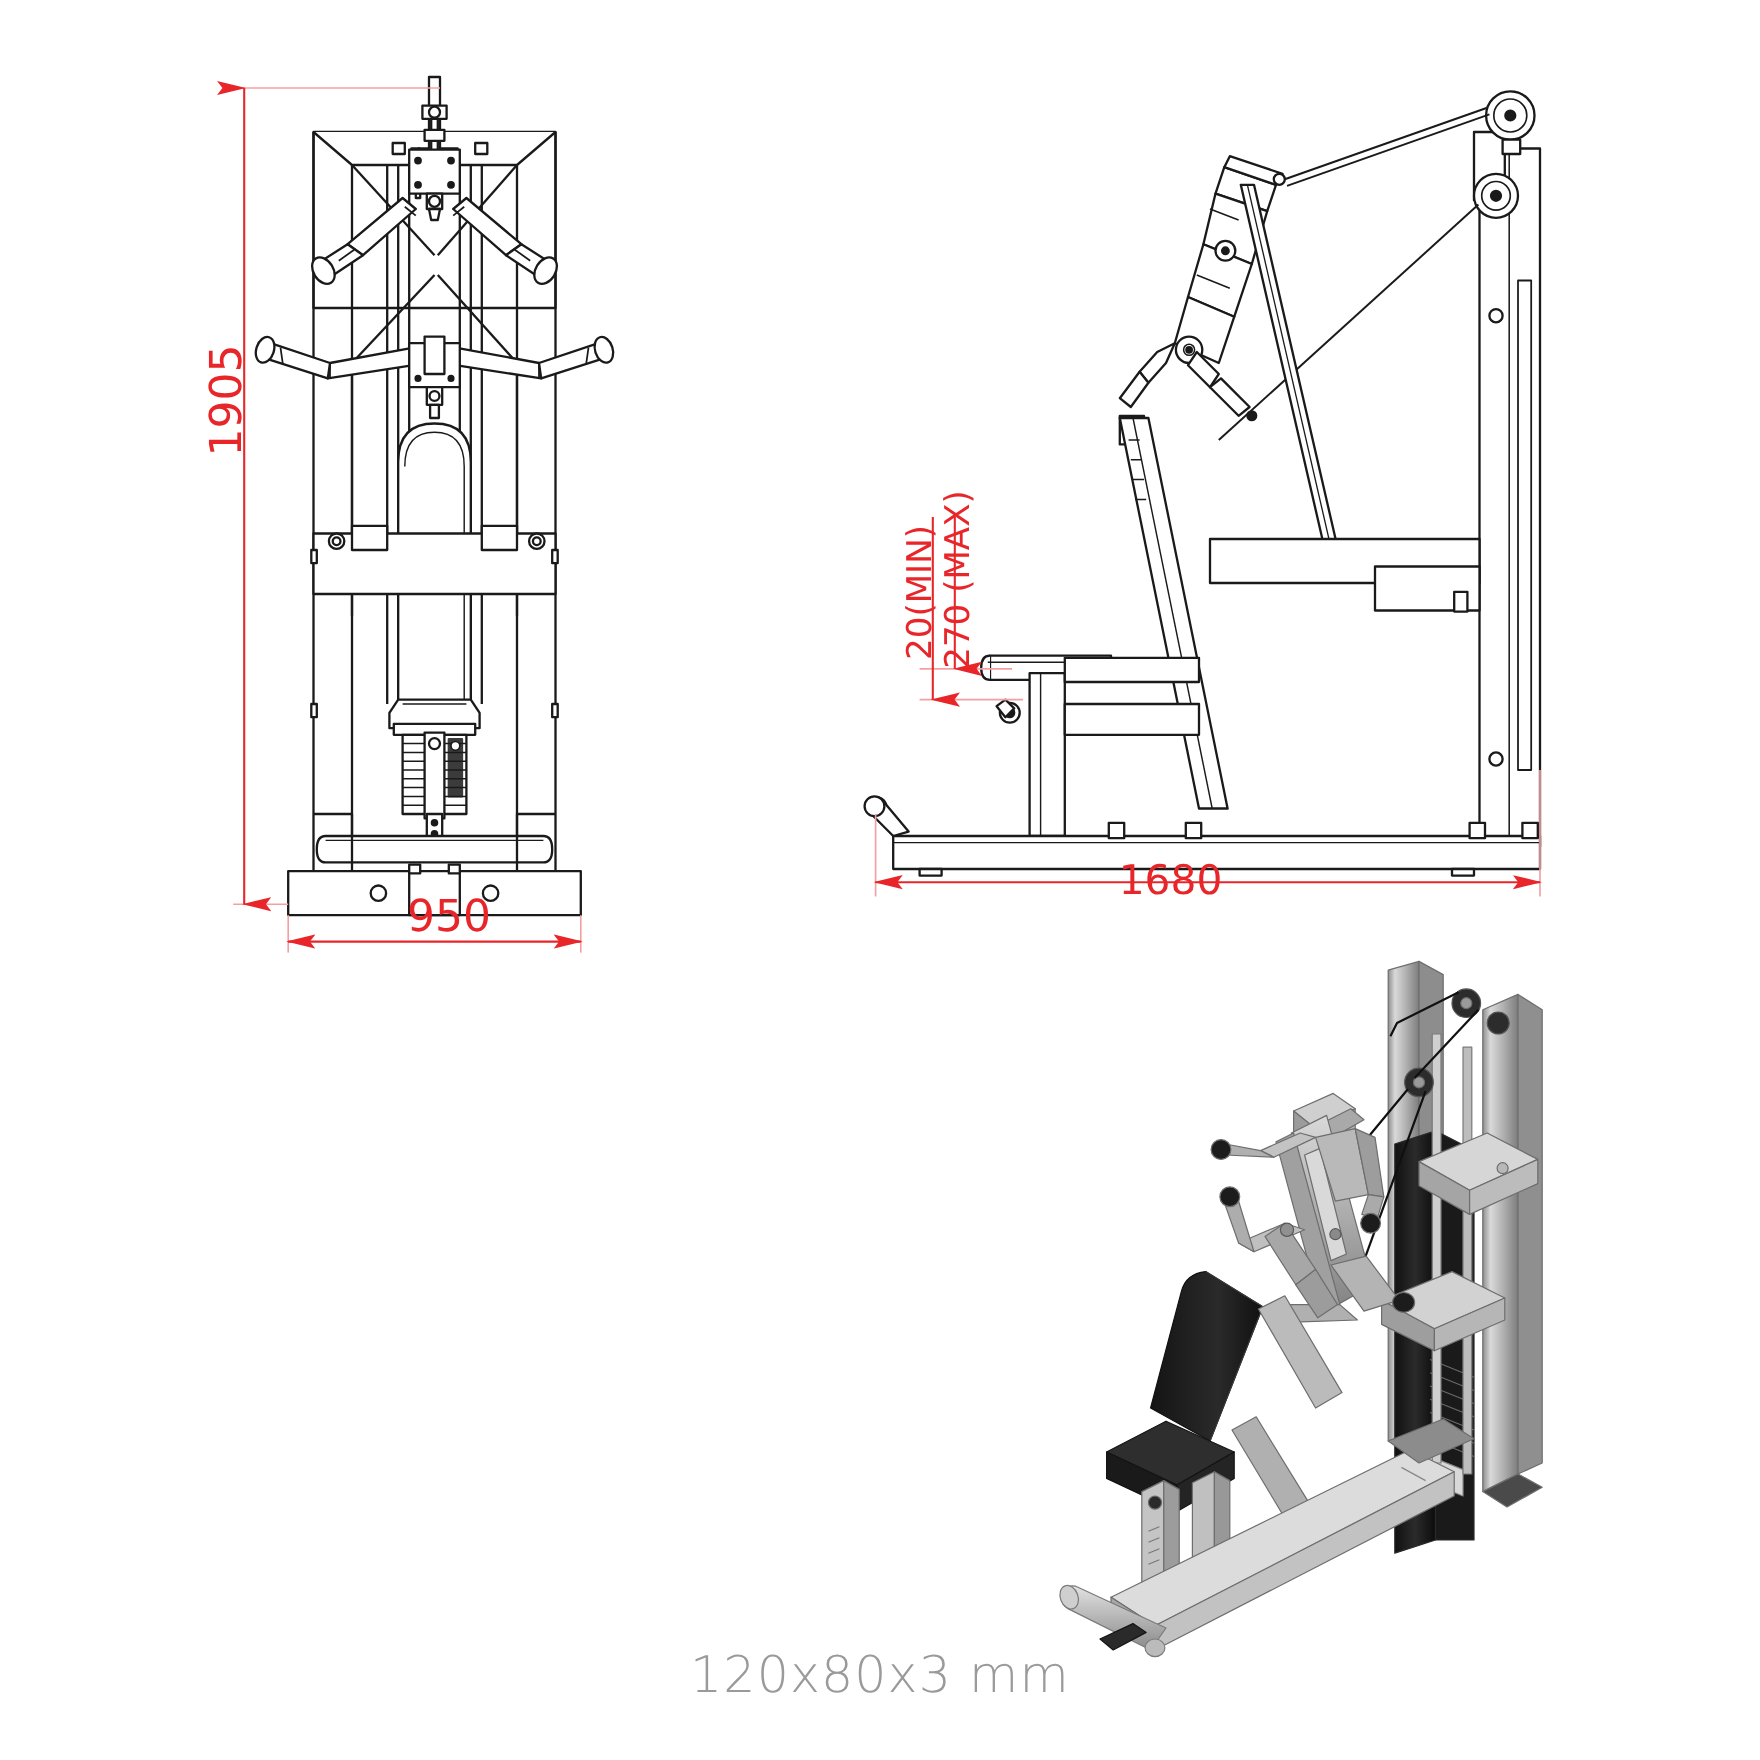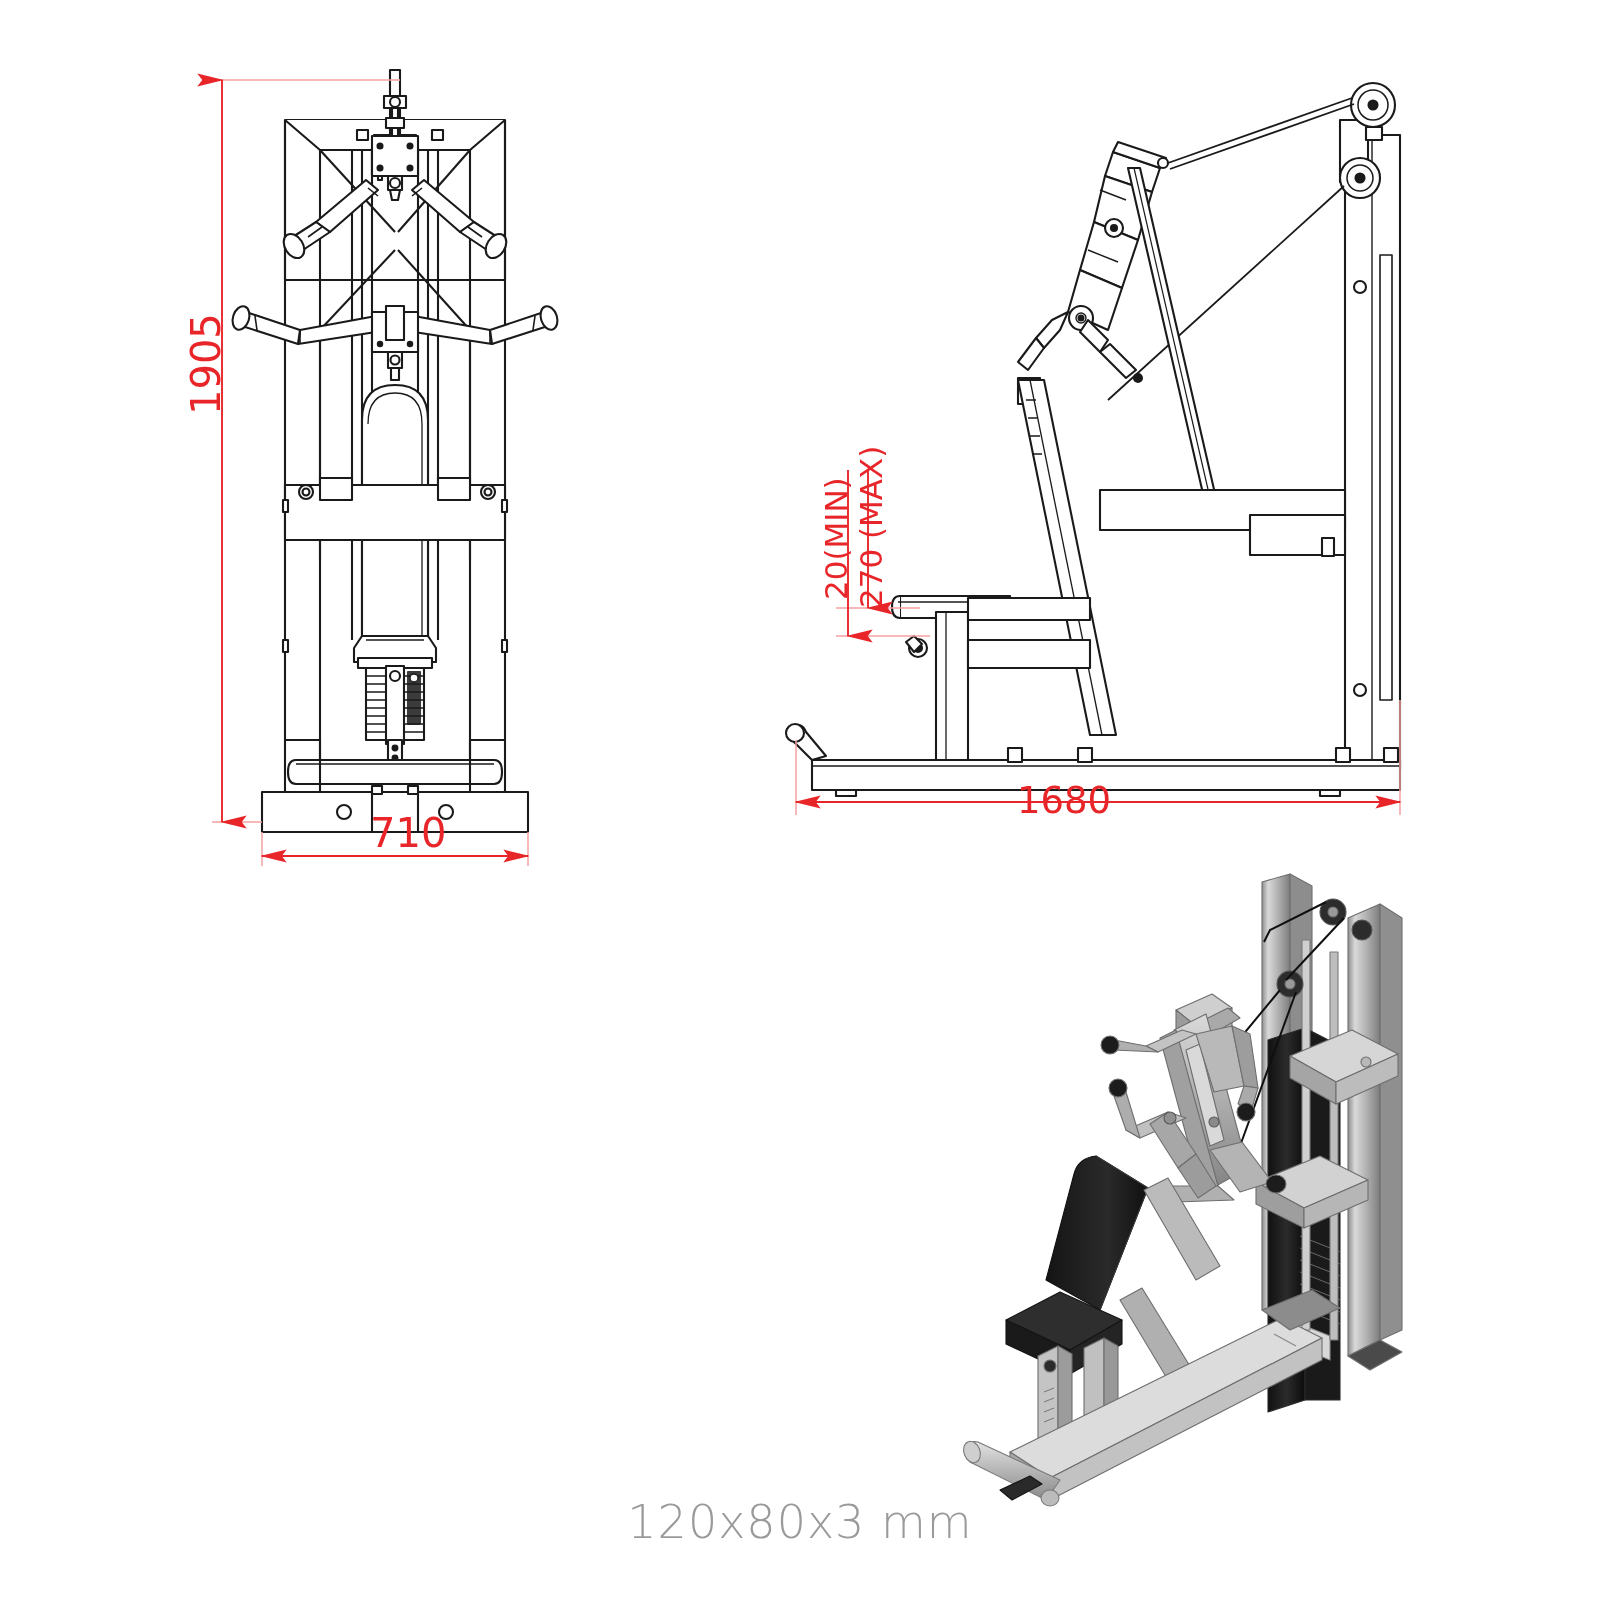--- a/index.html
+++ b/index.html
@@ -498,21 +498,21 @@
 
     <g>
       <path d="M1262,1310 L1312,1290 L1340,1308 L1290,1330 Z" fill="#8c8c8c"></path>
     </g>
   </g>
 
 </svg>
 
 <div class="dimtext" id="d1905">1905</div>
 
-<div class="dimtext" id="d710">710</div>
+<div class="dimtext" id="d710">950</div>
 
 <div class="dimtext" id="d20min">20(MIN)</div>
 
 <div class="dimtext" id="d270max">270 (MAX)</div>
 
 <div class="dimtext" id="d1680">1680</div>
 
 <div class="cap">120x80x3 mm</div>
 
 </body></html>

